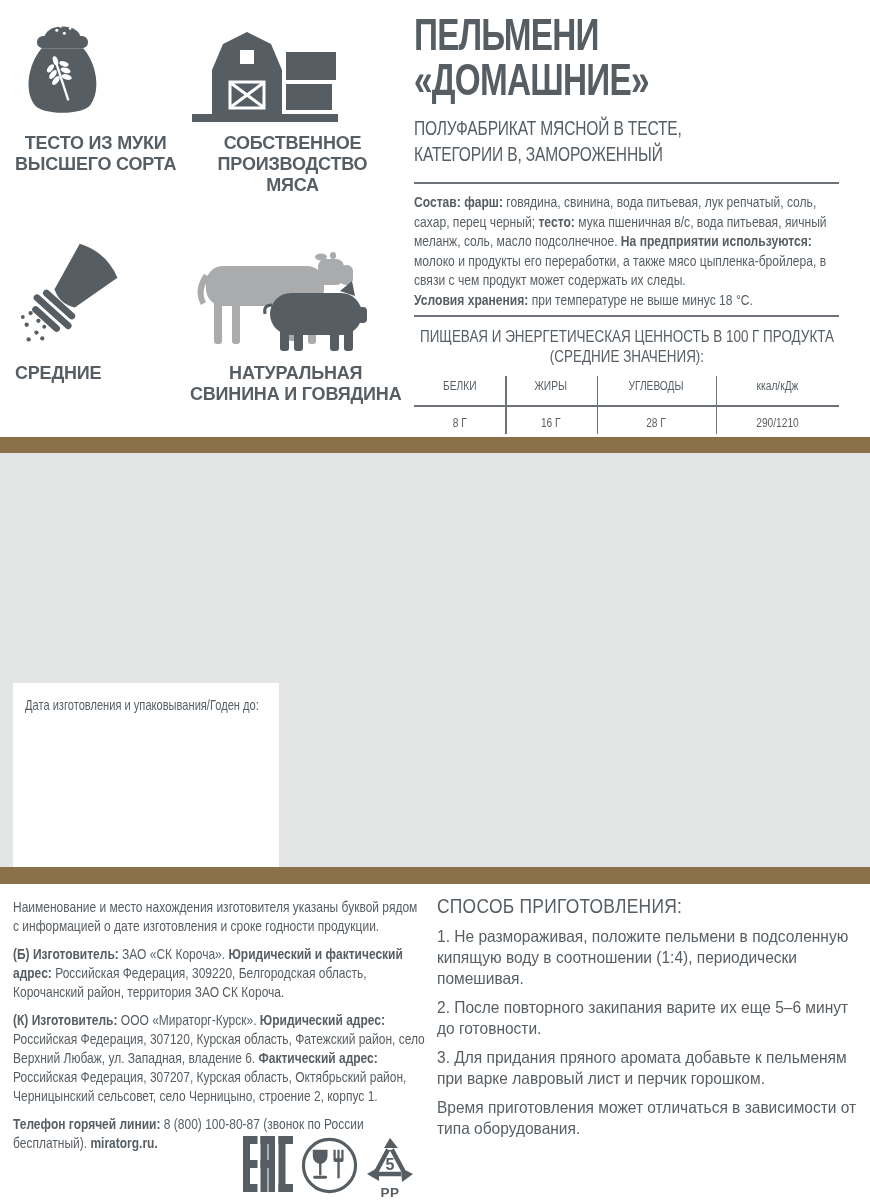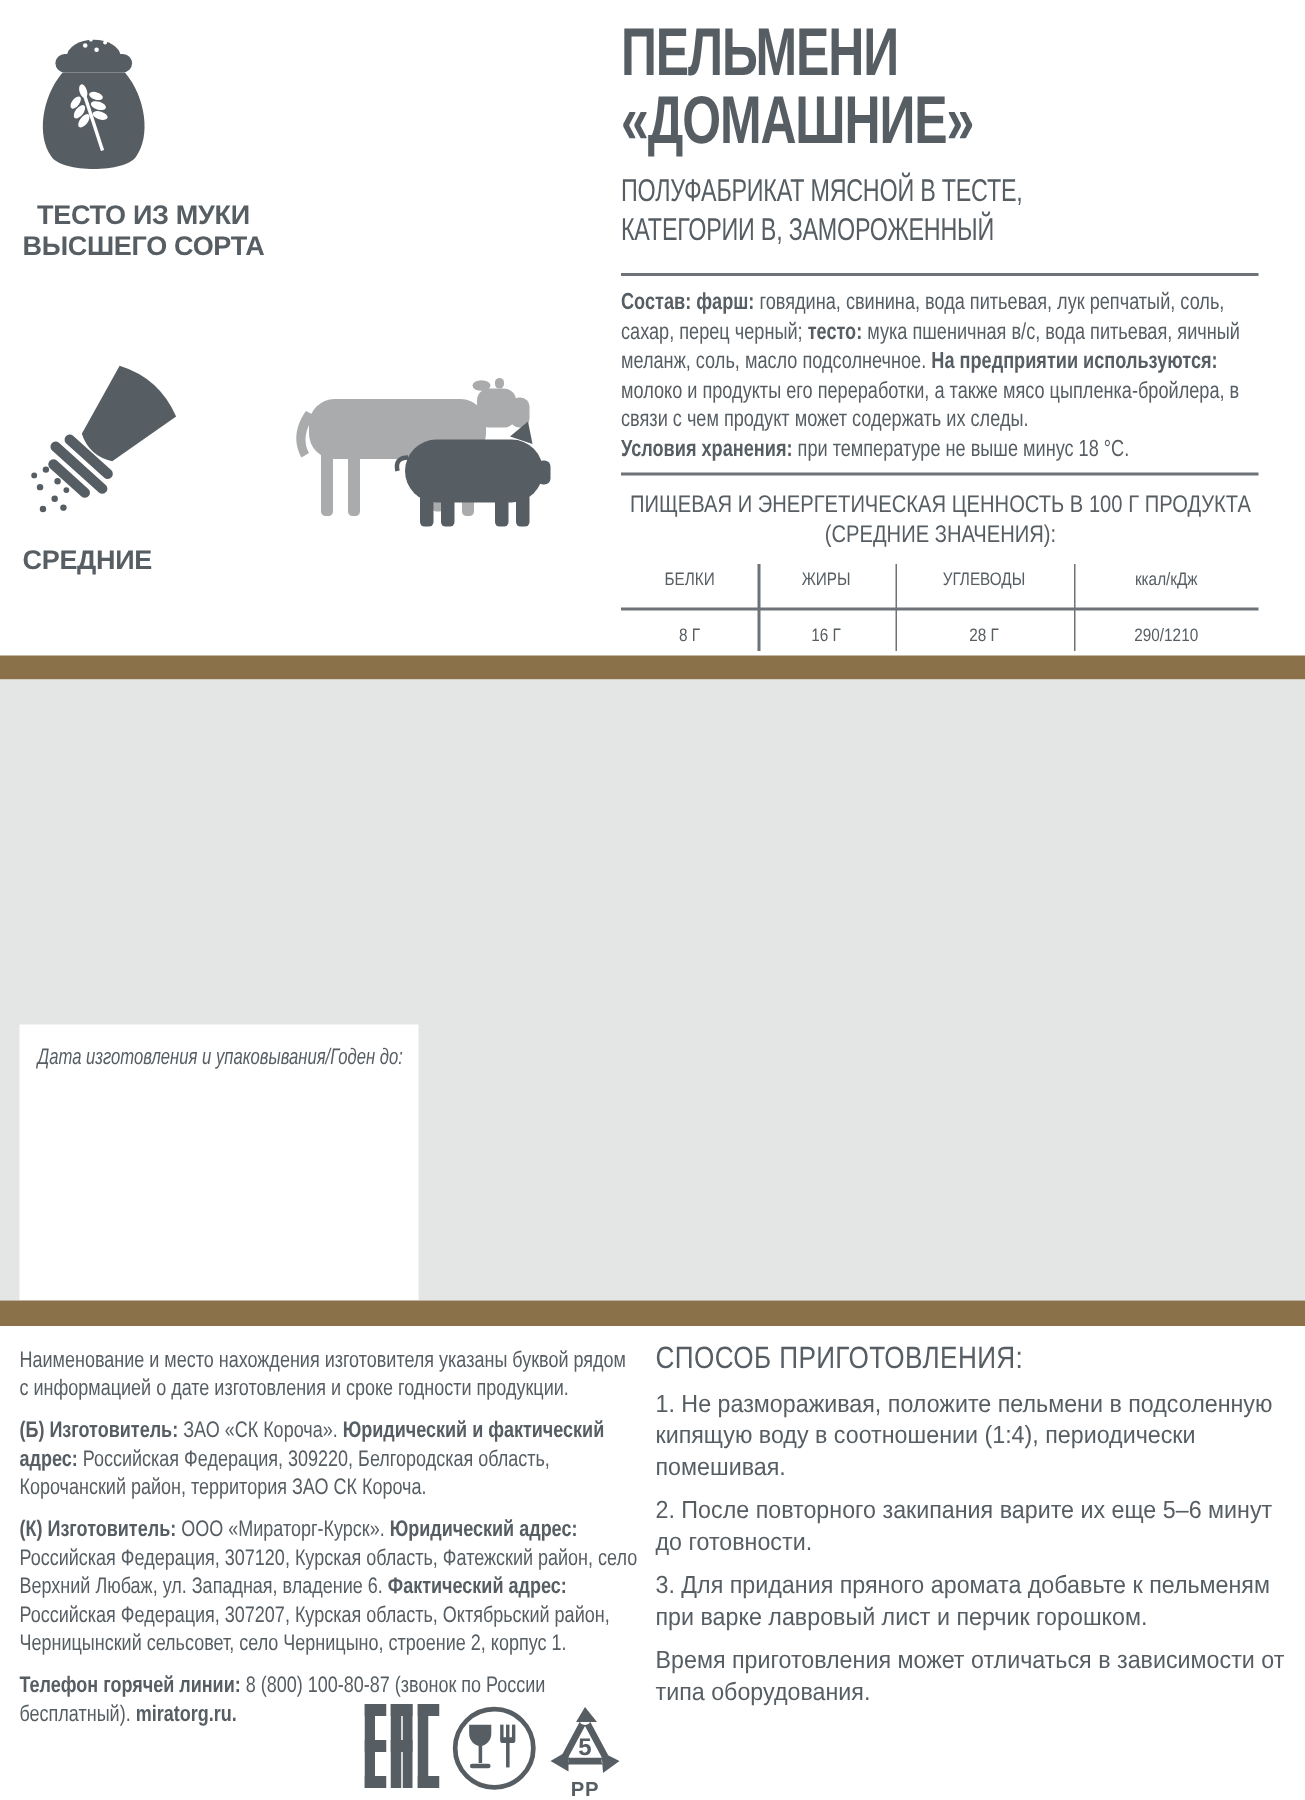--- a/index.html
+++ b/index.html
@@ -30,21 +30,21 @@
   .ntable { position:relative; margin-top:7px; height:62px;
             display:grid; grid-template-columns:21.5% 21.5% 28% 29%; grid-template-rows:30px 32px; }
   .nh { font-size:12px; padding-top:5px; }
   .nv { font-size:12px; padding-top:12px; }
   .vline { position:absolute; top:2px; bottom:2px; width:1.5px; background:#6d7378; }
   .hline { position:absolute; left:0; right:0; top:31px; height:1.5px; background:#6d7378; }
 
   
   .band { position:absolute; left:0; width:870px; background:#8b7149; }
   .panel { position:absolute; left:0; width:870px; background:#e4e6e5; }
-  .datebox { position:absolute; left:13px; top:683px; width:266px; height:184px; background:#fff; padding:13px 12px;font-style:italic; }
+  .datebox { position:absolute; left:13px; top:683px; width:266px; height:184px; background:#fff; padding:13px 12px; }
   .datebox .dlabel { font-size:15px; white-space:nowrap; }
 
   
   .mfr p { font-size:15px; line-height:19px; margin-bottom:9px; }
   .cook-title { font-size:20.5px; line-height:25px; letter-spacing:0.3px; }
   .cook p { font-size:16.5px; line-height:21px; margin-top:8px; }
   b, .b { font-weight:bold; }
 
   
   .marks { position:absolute; left:243px; top:1136px; display:flex; gap:7px; align-items:flex-start; }
@@ -78,20 +78,40 @@
           <ellipse cx="-7.5" cy="-18" rx="5" ry="2.6" transform="rotate(-35 -7.5 -18)"></ellipse>
           <ellipse cx="7.5" cy="-18" rx="5" ry="2.6" transform="rotate(35 7.5 -18)"></ellipse>
           <ellipse cx="0" cy="-24" rx="2.6" ry="5"></ellipse>
         </g>
       </svg>
     </div>
     <div class="flabel">ТЕСТО ИЗ МУКИ
 ВЫСШЕГО СОРТА</div>
   </div>
 
+  <div class="abs feature" style="left:190px;top:12px;width:205px">
+    <div class="ficon" style="height:112px">
+      <svg width="150" height="100" viewBox="0 0 150 100">
+        <g fill="#575e63">
+          <rect x="2" y="90" width="146" height="8"></rect>
+          <polygon points="22,90 22,46 33,20 57,8 81,20 92,46 92,90"></polygon>
+          <rect x="96" y="28" width="50" height="28"></rect>
+          <rect x="96" y="60" width="46" height="26"></rect>
+        </g>
+        <rect x="50" y="26" width="14" height="14" fill="#ffffff"></rect>
+        <g stroke="#ffffff" stroke-width="3" fill="none">
+          <rect x="40" y="58" width="34" height="26"></rect>
+          <line x1="41.5" y1="59.5" x2="72.5" y2="82.5"></line>
+          <line x1="72.5" y1="59.5" x2="41.5" y2="82.5"></line>
+        </g>
+      </svg>
+    </div>
+    <div class="flabel">СОБСТВЕННОЕ
+ПРОИЗВОДСТВО МЯСА</div>
+  </div>
 
   <div class="abs feature" style="left:15px;top:236px;width:165px">
     <div class="ficon" style="height:118px">
       <svg width="115" height="115" viewBox="0 0 118 118">
         <g transform="rotate(42 59 52)" fill="#575e63">
           <path d="M33,12 Q59,0 85,12 L73,64 Q59,72 45,64 Z"></path>
           <rect x="38" y="69" width="42" height="7" rx="3.5"></rect>
           <rect x="34" y="79" width="50" height="7" rx="3.5"></rect>
           <rect x="41" y="89" width="36" height="7" rx="3.5"></rect>
         </g>
@@ -130,20 +150,22 @@
           <rect x="80" y="44" width="92" height="42" rx="21"></rect>
           <rect x="168" y="58" width="9" height="16" rx="4"></rect>
           <rect x="90" y="80" width="9" height="22" rx="3"></rect>
           <rect x="104" y="83" width="9" height="19" rx="3"></rect>
           <rect x="140" y="83" width="9" height="19" rx="3"></rect>
           <rect x="154" y="80" width="9" height="22" rx="3"></rect>
         </g>
         <path d="M82,56 q-9,0 -7,9" stroke="#575e63" stroke-width="3" fill="none"></path>
       </svg>
     </div>
+    <div class="flabel">НАТУРАЛЬНАЯ
+СВИНИНА И ГОВЯДИНА</div>
   </div>
 
   <div class="abs" style="left:414px;top:12px;width:425px">
     <div class="cx" style="--s:.74">
       <div class="title-line">ПЕЛЬМЕНИ</div>
       <div class="title-line">«ДОМАШНИЕ»</div>
     </div>
     <div class="cx subtitle" style="--s:.74">ПОЛУФАБРИКАТ МЯСНОЙ В ТЕСТЕ,
 КАТЕГОРИИ В, ЗАМОРОЖЕННЫЙ</div>
 

